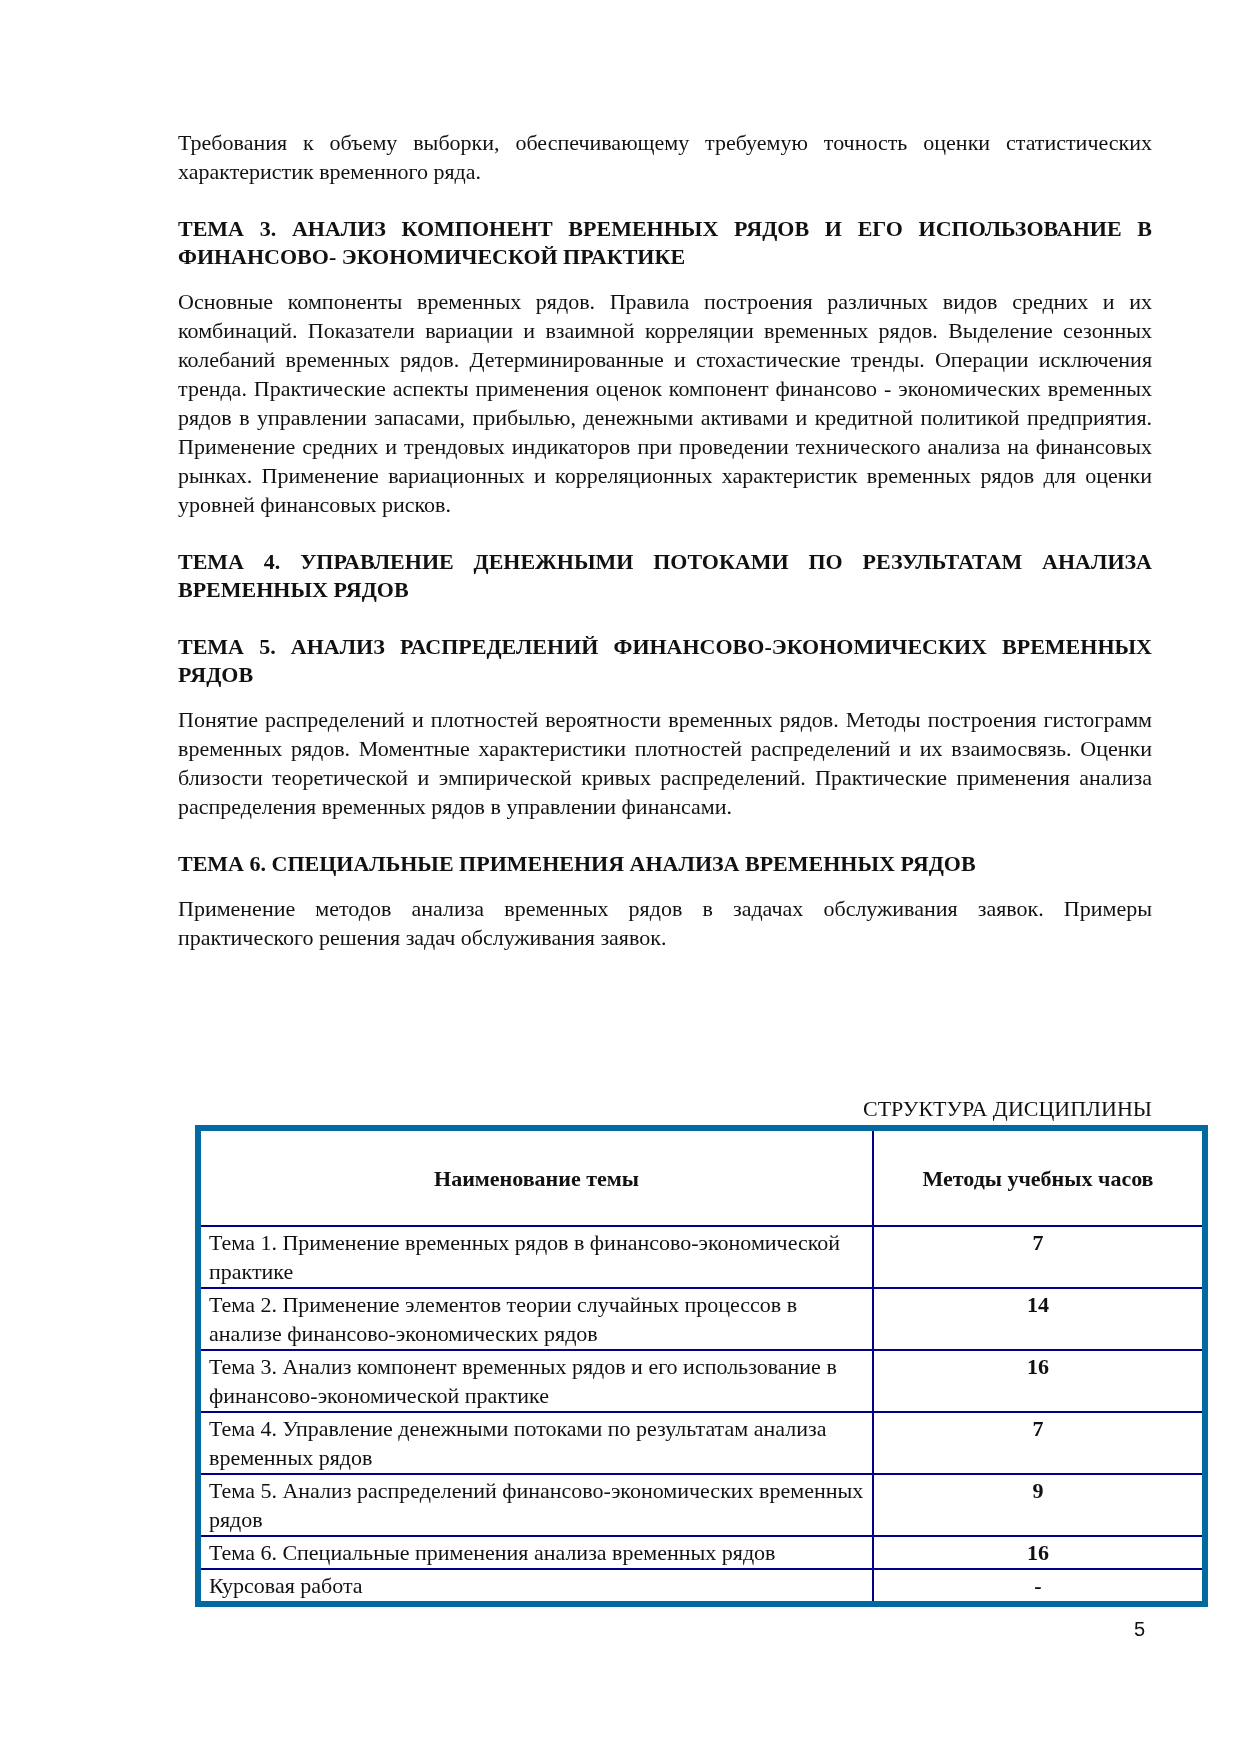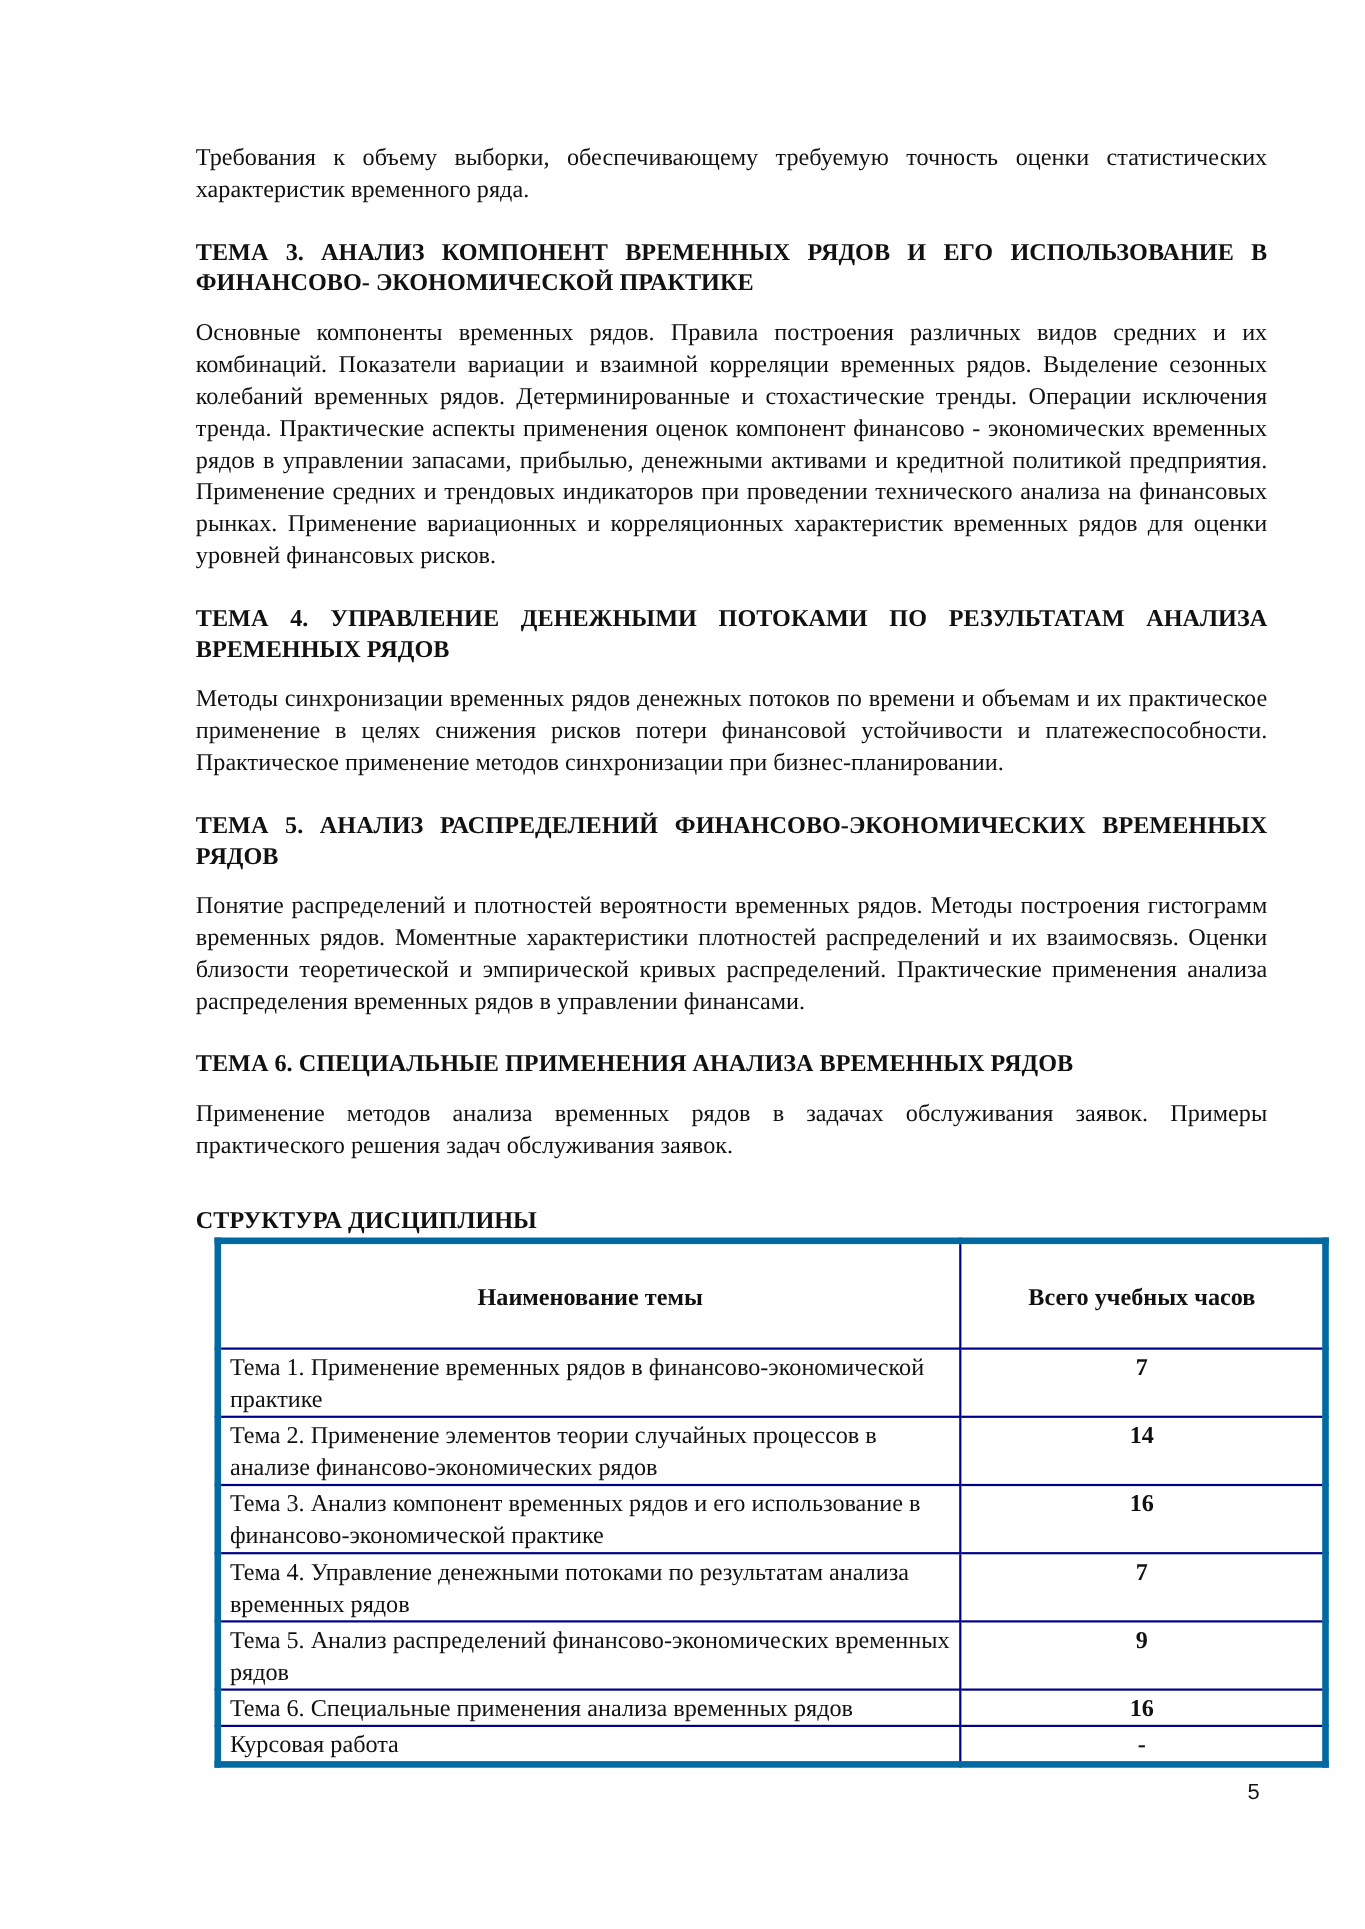--- a/index.html
+++ b/index.html
@@ -4,22 +4,22 @@
 <style>
   html, body { margin: 0; padding: 0; background: #ffffff; }
   body { width: 1241px; height: 1754px; position: relative; overflow: hidden;
          font-family: "Liberation Serif", serif; color: #111; }
   .page { position: absolute; left: 178px; top: 112px; width: 974px; }
   p, h2 { margin: 0; }
   .para { font-size: 22px; line-height: 29px; text-align: justify; margin-top: 16px; }
   .heading { font-size: 22px; line-height: 28px; font-weight: bold; text-align: justify;
              text-align-last: left; }
   .gap { height: 29px; }
-  .table-title { position: absolute; left: 178px; top: 1095px; width: 974px; text-align: left;
-                 font-size: 22px; font-weight: bold; line-height: 28px; }
+  .table-title { position: absolute; left: 178px; top: 1095px; width: 974px; text-align: right;
+                 font-size: 22px; font-weight: normal; line-height: 28px; }
   table { position: absolute; left: 195px; top: 1125px; width: 1013px; border-collapse: collapse;
           border: 6px solid #0369a1; }
   td, th { border: 2px solid #000088; font-size: 22px; line-height: 29px; vertical-align: top;
            padding: 1px 8px 1px 8px; }
   th { font-weight: bold; vertical-align: middle; text-align: center; height: 92px; }
   .c1 { width: 655px; }
   .c2 { text-align: center; font-weight: bold; }
   .bold { font-weight: normal; }
   .page-num { position: absolute; left: 1134px; top: 1618px; font-family: "Liberation Sans", sans-serif;
               font-size: 20px; }
@@ -29,38 +29,37 @@
 
 <div class="page">
   <p class="para">Требования к объему выборки, обеспечивающему требуемую точность оценки статистических характеристик временного ряда.</p>
   <div class="gap"></div>
 
   <h2 class="heading">ТЕМА 3. АНАЛИЗ КОМПОНЕНТ ВРЕМЕННЫХ РЯДОВ И ЕГО ИСПОЛЬЗОВАНИЕ В ФИНАНСОВО- ЭКОНОМИЧЕСКОЙ ПРАКТИКЕ</h2>
   <p class="para">Основные компоненты временных рядов. Правила построения различных видов средних и их комбинаций. Показатели вариации и взаимной корреляции временных рядов. Выделение сезонных колебаний временных рядов. Детерминированные и стохастические тренды. Операции исключения тренда. Практические аспекты применения оценок компонент финансово - экономических временных рядов в управлении запасами, прибылью, денежными активами и кредитной политикой предприятия. Применение средних и трендовых индикаторов при проведении технического анализа на финансовых рынках. Применение вариационных и корреляционных характеристик временных рядов для оценки уровней финансовых рисков.</p>
   <div class="gap"></div>
 
   <h2 class="heading">ТЕМА 4. УПРАВЛЕНИЕ ДЕНЕЖНЫМИ ПОТОКАМИ ПО РЕЗУЛЬТАТАМ АНАЛИЗА ВРЕМЕННЫХ РЯДОВ</h2>
-  <p class="para">Методы синхронизации временных рядов денежных потоков по времени и объемам и их практическое применение в целях снижения рисков потери финансовой устойчивости и платежеспособности. Практическое применение методов синхронизации при бизнес-планировании.</p>
   <div class="gap"></div>
 
   <h2 class="heading">ТЕМА 5. АНАЛИЗ РАСПРЕДЕЛЕНИЙ ФИНАНСОВО-ЭКОНОМИЧЕСКИХ ВРЕМЕННЫХ РЯДОВ</h2>
   <p class="para">Понятие распределений и плотностей вероятности временных рядов. Методы построения гистограмм временных рядов. Моментные характеристики плотностей распределений и их взаимосвязь. Оценки близости теоретической и эмпирической кривых распределений. Практические применения анализа распределения временных рядов в управлении финансами.</p>
   <div class="gap"></div>
 
   <h2 class="heading">ТЕМА 6. СПЕЦИАЛЬНЫЕ ПРИМЕНЕНИЯ АНАЛИЗА ВРЕМЕННЫХ РЯДОВ</h2>
   <p class="para">Применение методов анализа временных рядов в задачах обслуживания заявок. Примеры практического решения задач обслуживания заявок.</p>
 </div>
 
 <div class="table-title">СТРУКТУРА ДИСЦИПЛИНЫ</div>
 
 <table>
   <thead>
     <tr>
       <th class="c1">Наименование темы</th>
-      <th>Всего учебных часов</th>
+      <th>Методы учебных часов</th>
     </tr>
   </thead>
   <tbody>
     <tr>
       <td class="c1 bold">Тема 1. Применение временных рядов в финансово-экономической практике</td>
       <td class="c2">7</td>
     </tr>
     <tr>
       <td class="c1 bold">Тема 2. Применение элементов теории случайных процессов в анализе финансово-экономических рядов</td>
       <td class="c2">14</td>

